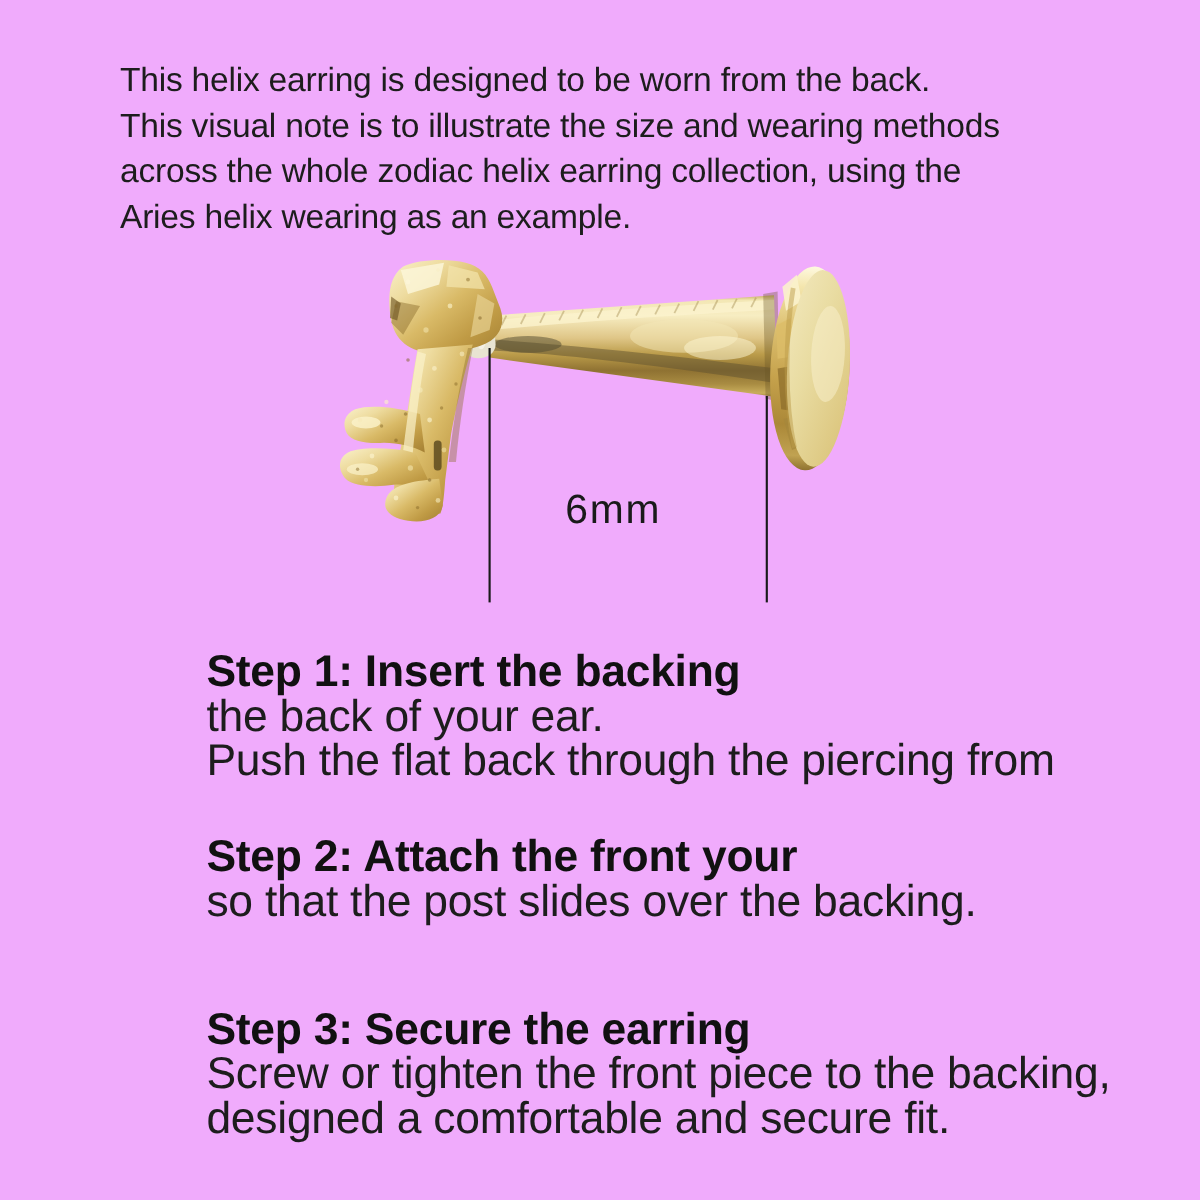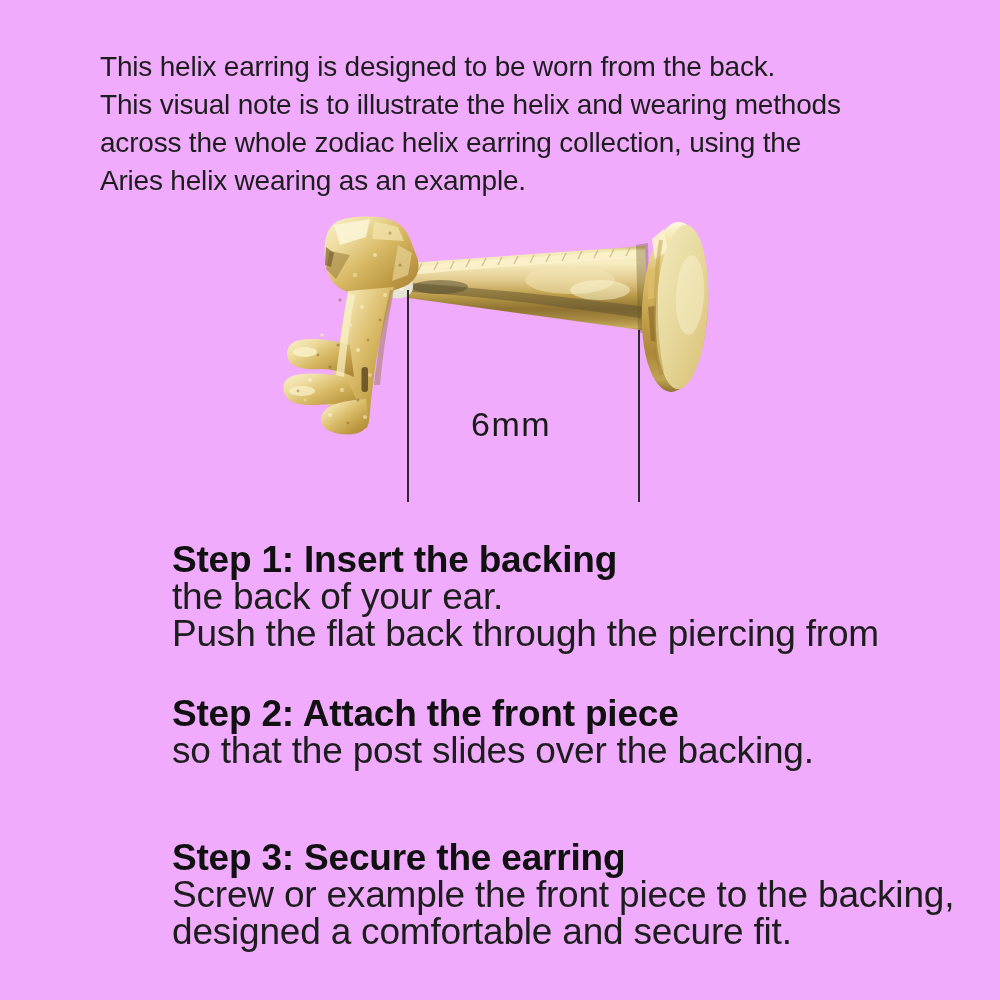--- a/index.html
+++ b/index.html
@@ -16,21 +16,21 @@
   #step3{top:839px;}
   #figure-wrap{position:absolute;left:270px;top:195px;width:500px;height:330px;}
 </style>
 </head>
 <body>
 
 <div id="stage">
 
   <div id="intro">
     <div class="txtline">This helix earring is designed to be worn from the back.</div>
-    <div class="txtline">This visual note is to illustrate the helix and wearing methods</div>
+    <div class="txtline">This visual note is to illustrate the size and wearing methods</div>
     <div class="txtline">across the whole zodiac helix earring collection, using the</div>
     <div class="txtline">Aries helix wearing as an example.</div>
   </div>
 
   <div id="figure-wrap">
     <svg width="500" height="330" viewBox="0 0 500 330">
       <defs>
         <linearGradient id="gPost" x1="0" y1="0" x2="0" y2="1">
           <stop offset="0" stop-color="#c7ad62"></stop>
           <stop offset="0.05" stop-color="#f3e7b4"></stop>
@@ -164,23 +164,23 @@
     </svg>
   </div>
 
   <div id="step1" class="step">
     <div class="txtline head">Step 1: Insert the backing</div>
     <div class="txtline">the back of your ear.</div>
     <div class="txtline">Push the flat back through the piercing from</div>
   </div>
 
   <div id="step2" class="step">
-    <div class="txtline head">Step 2: Attach the front piece</div>
+    <div class="txtline head">Step 2: Attach the front your</div>
     <div class="txtline">so that the post slides over the backing.</div>
   </div>
 
   <div id="step3" class="step">
     <div class="txtline head">Step 3: Secure the earring</div>
-    <div class="txtline">Screw or example the front piece to the backing,</div>
+    <div class="txtline">Screw or tighten the front piece to the backing,</div>
     <div class="txtline">designed a comfortable and secure fit.</div>
   </div>
 
 </div>
 
 </body></html>

